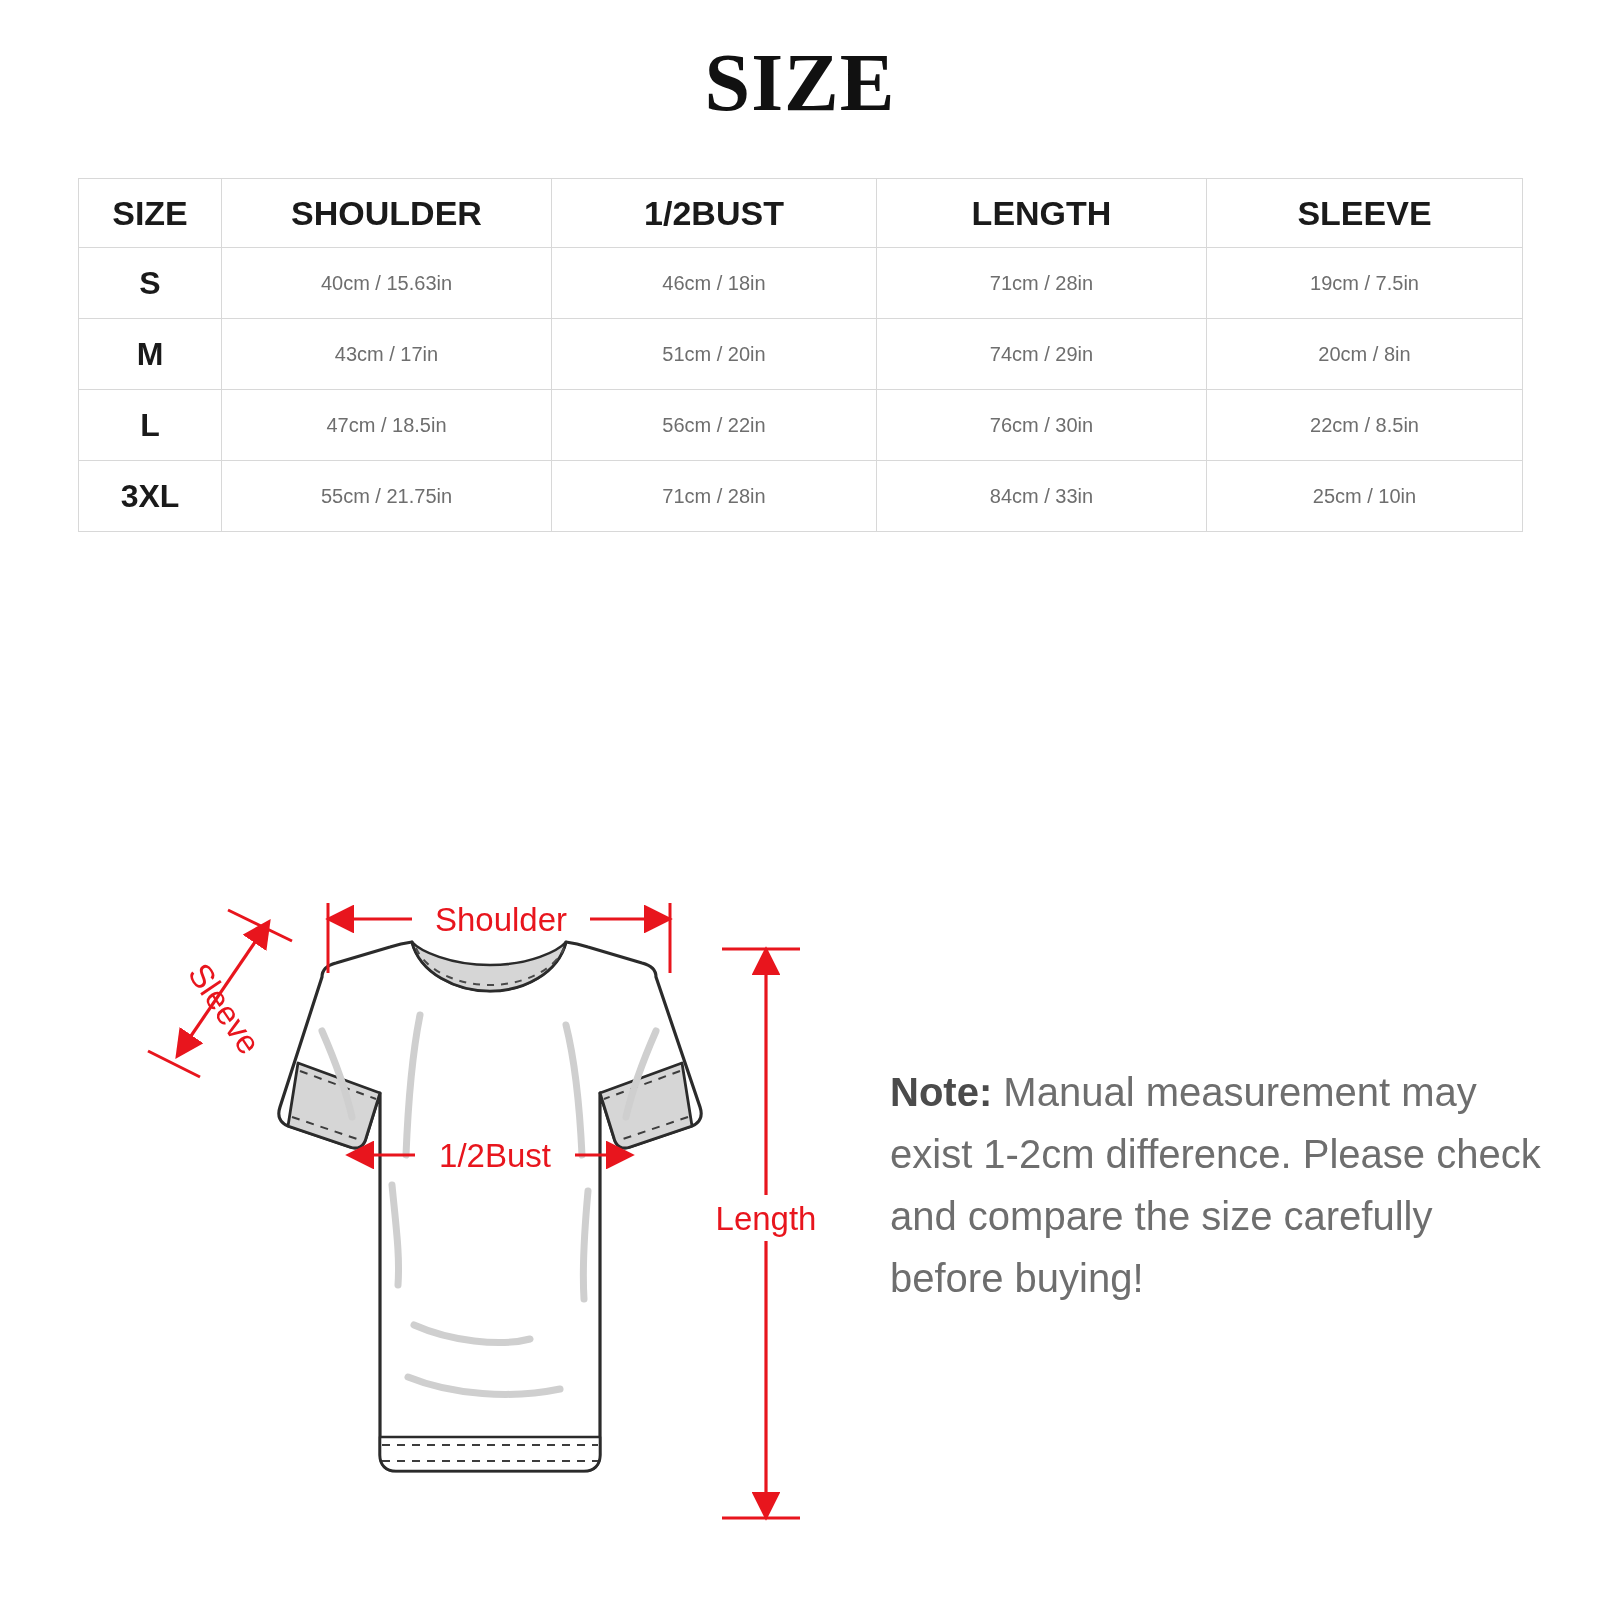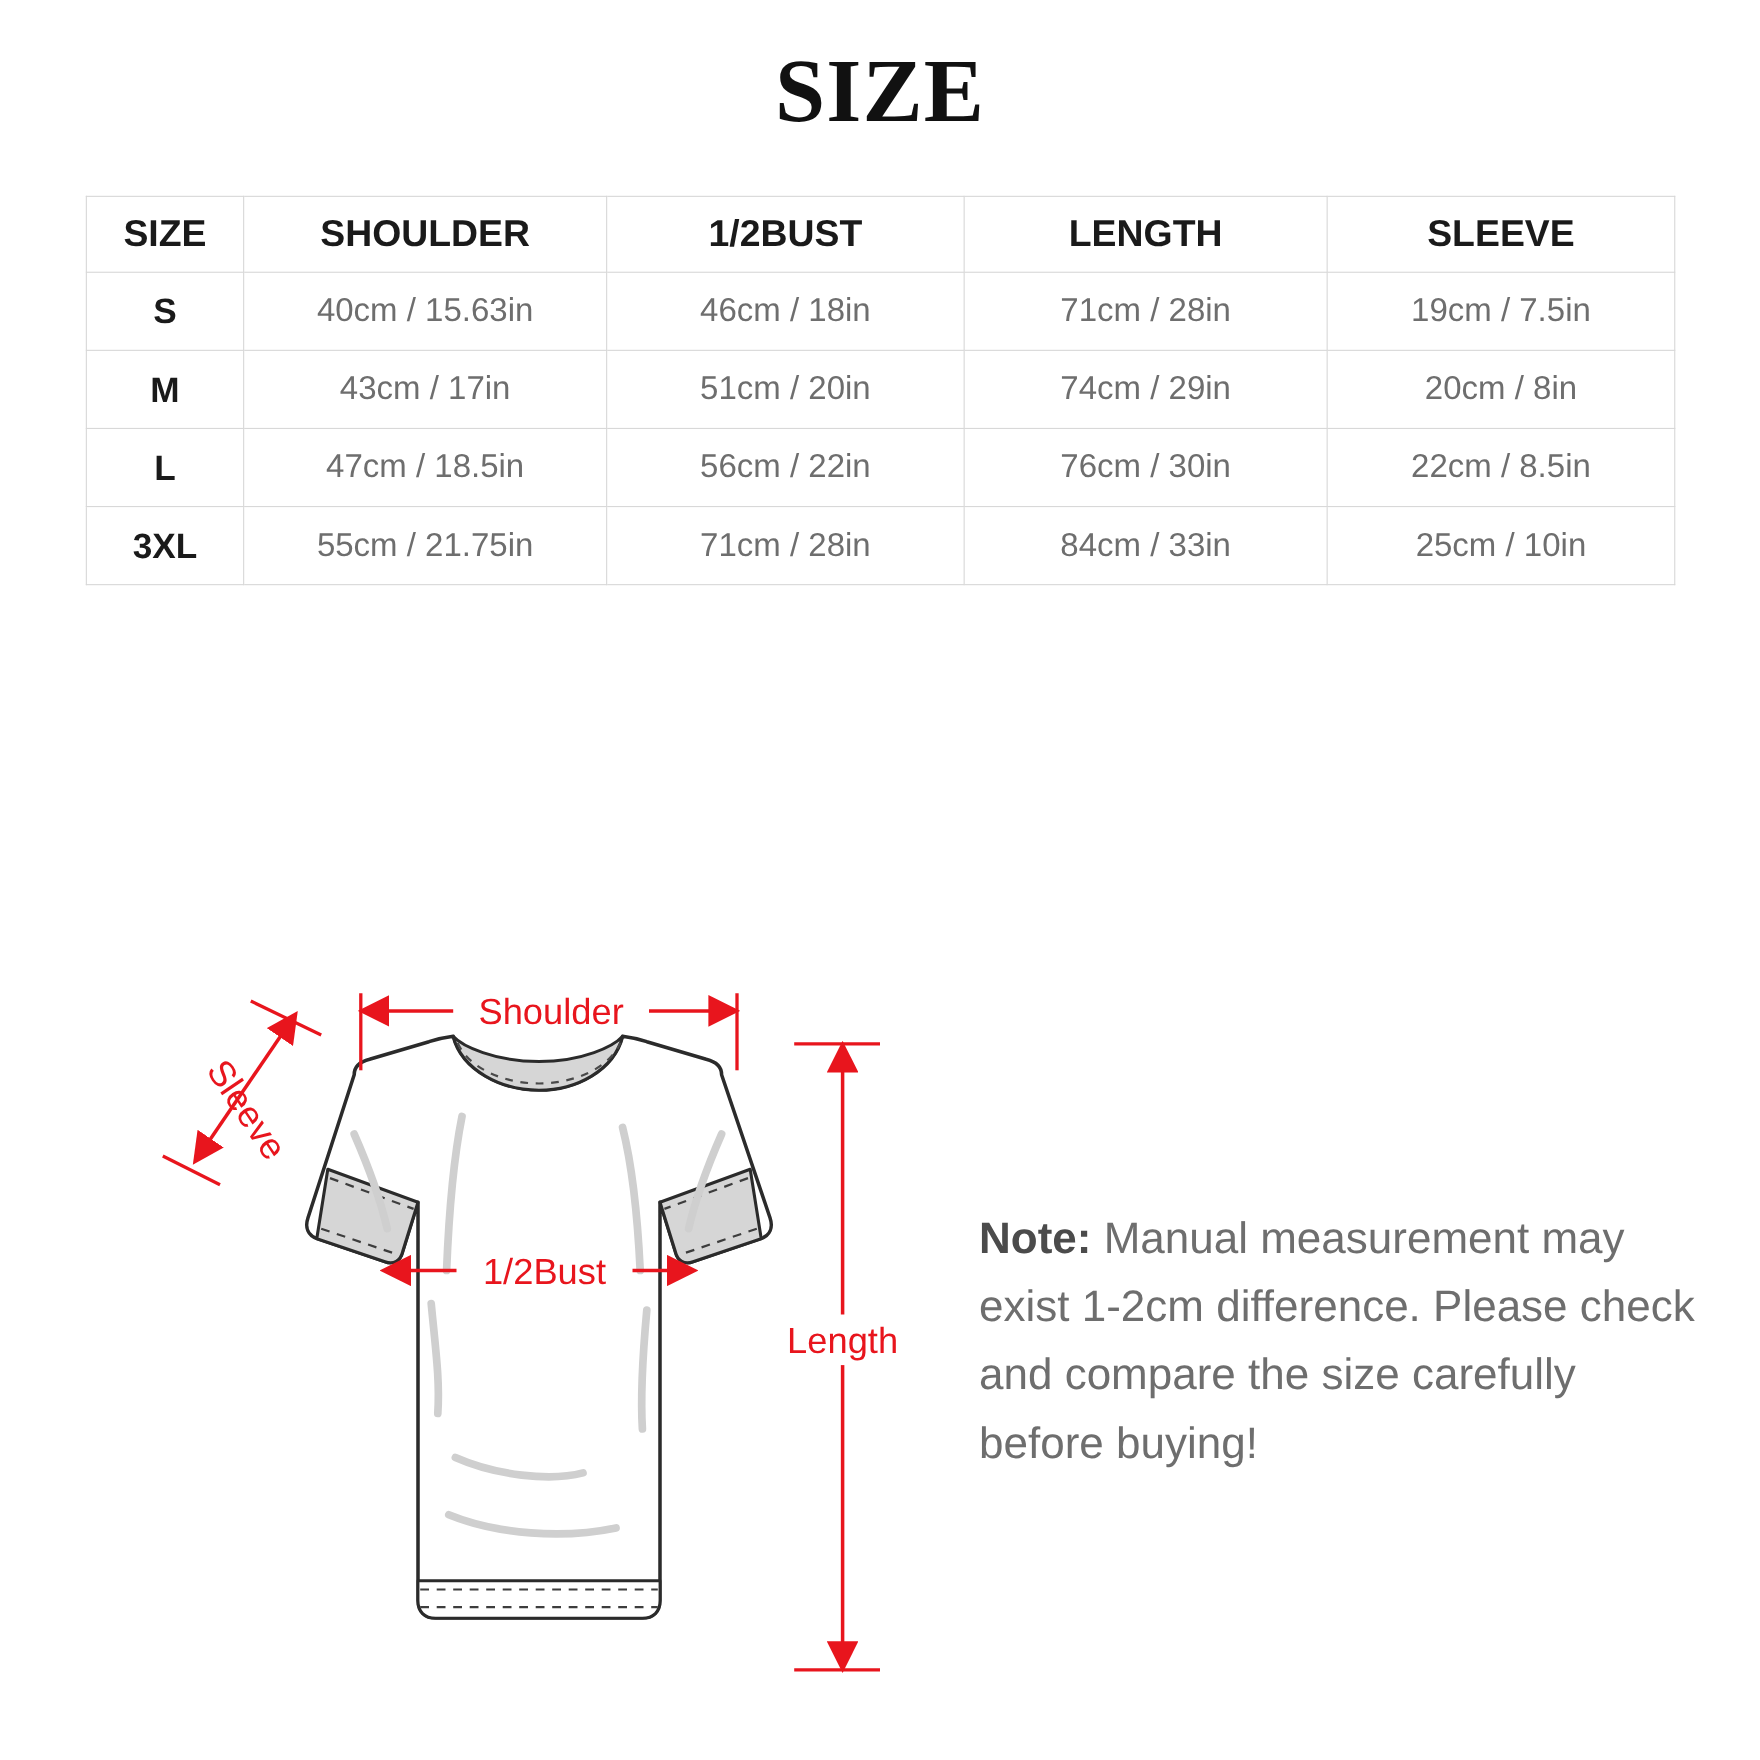--- a/index.html
+++ b/index.html
@@ -50,21 +50,21 @@
     padding: 0;
   }
   table.size-table thead th {
     height: 68px;
     font-size: 34px;
     font-weight: bold;
     color: #1a1a1a;
   }
   table.size-table tbody td {
     height: 70px;
-    font-size: 30px;
+    font-size: 20px;
     color: #6e6e6e;
     font-weight: normal;
   }
   table.size-table tbody td.size-cell {
     font-size: 32px;
     font-weight: bold;
     color: #1a1a1a;
   }
   col.c-size   { width: 143px; }
   col.c-sh     { width: 330px; }
@@ -78,21 +78,21 @@
     top: 855px;
     left: 60px;
     width: 800px;
     height: 700px;
   }
   .illustration svg { display: block; }
 
   
   .note-block {
     position: absolute;
-    top: 1095px;
+    top: 1061px;
     left: 890px;
     width: 660px;
     font-size: 40px;
     line-height: 1.55;
     color: #6e6e6e;
   }
   .note-block .note-label {
     color: #4b4b4b;
     font-weight: bold;
   }

